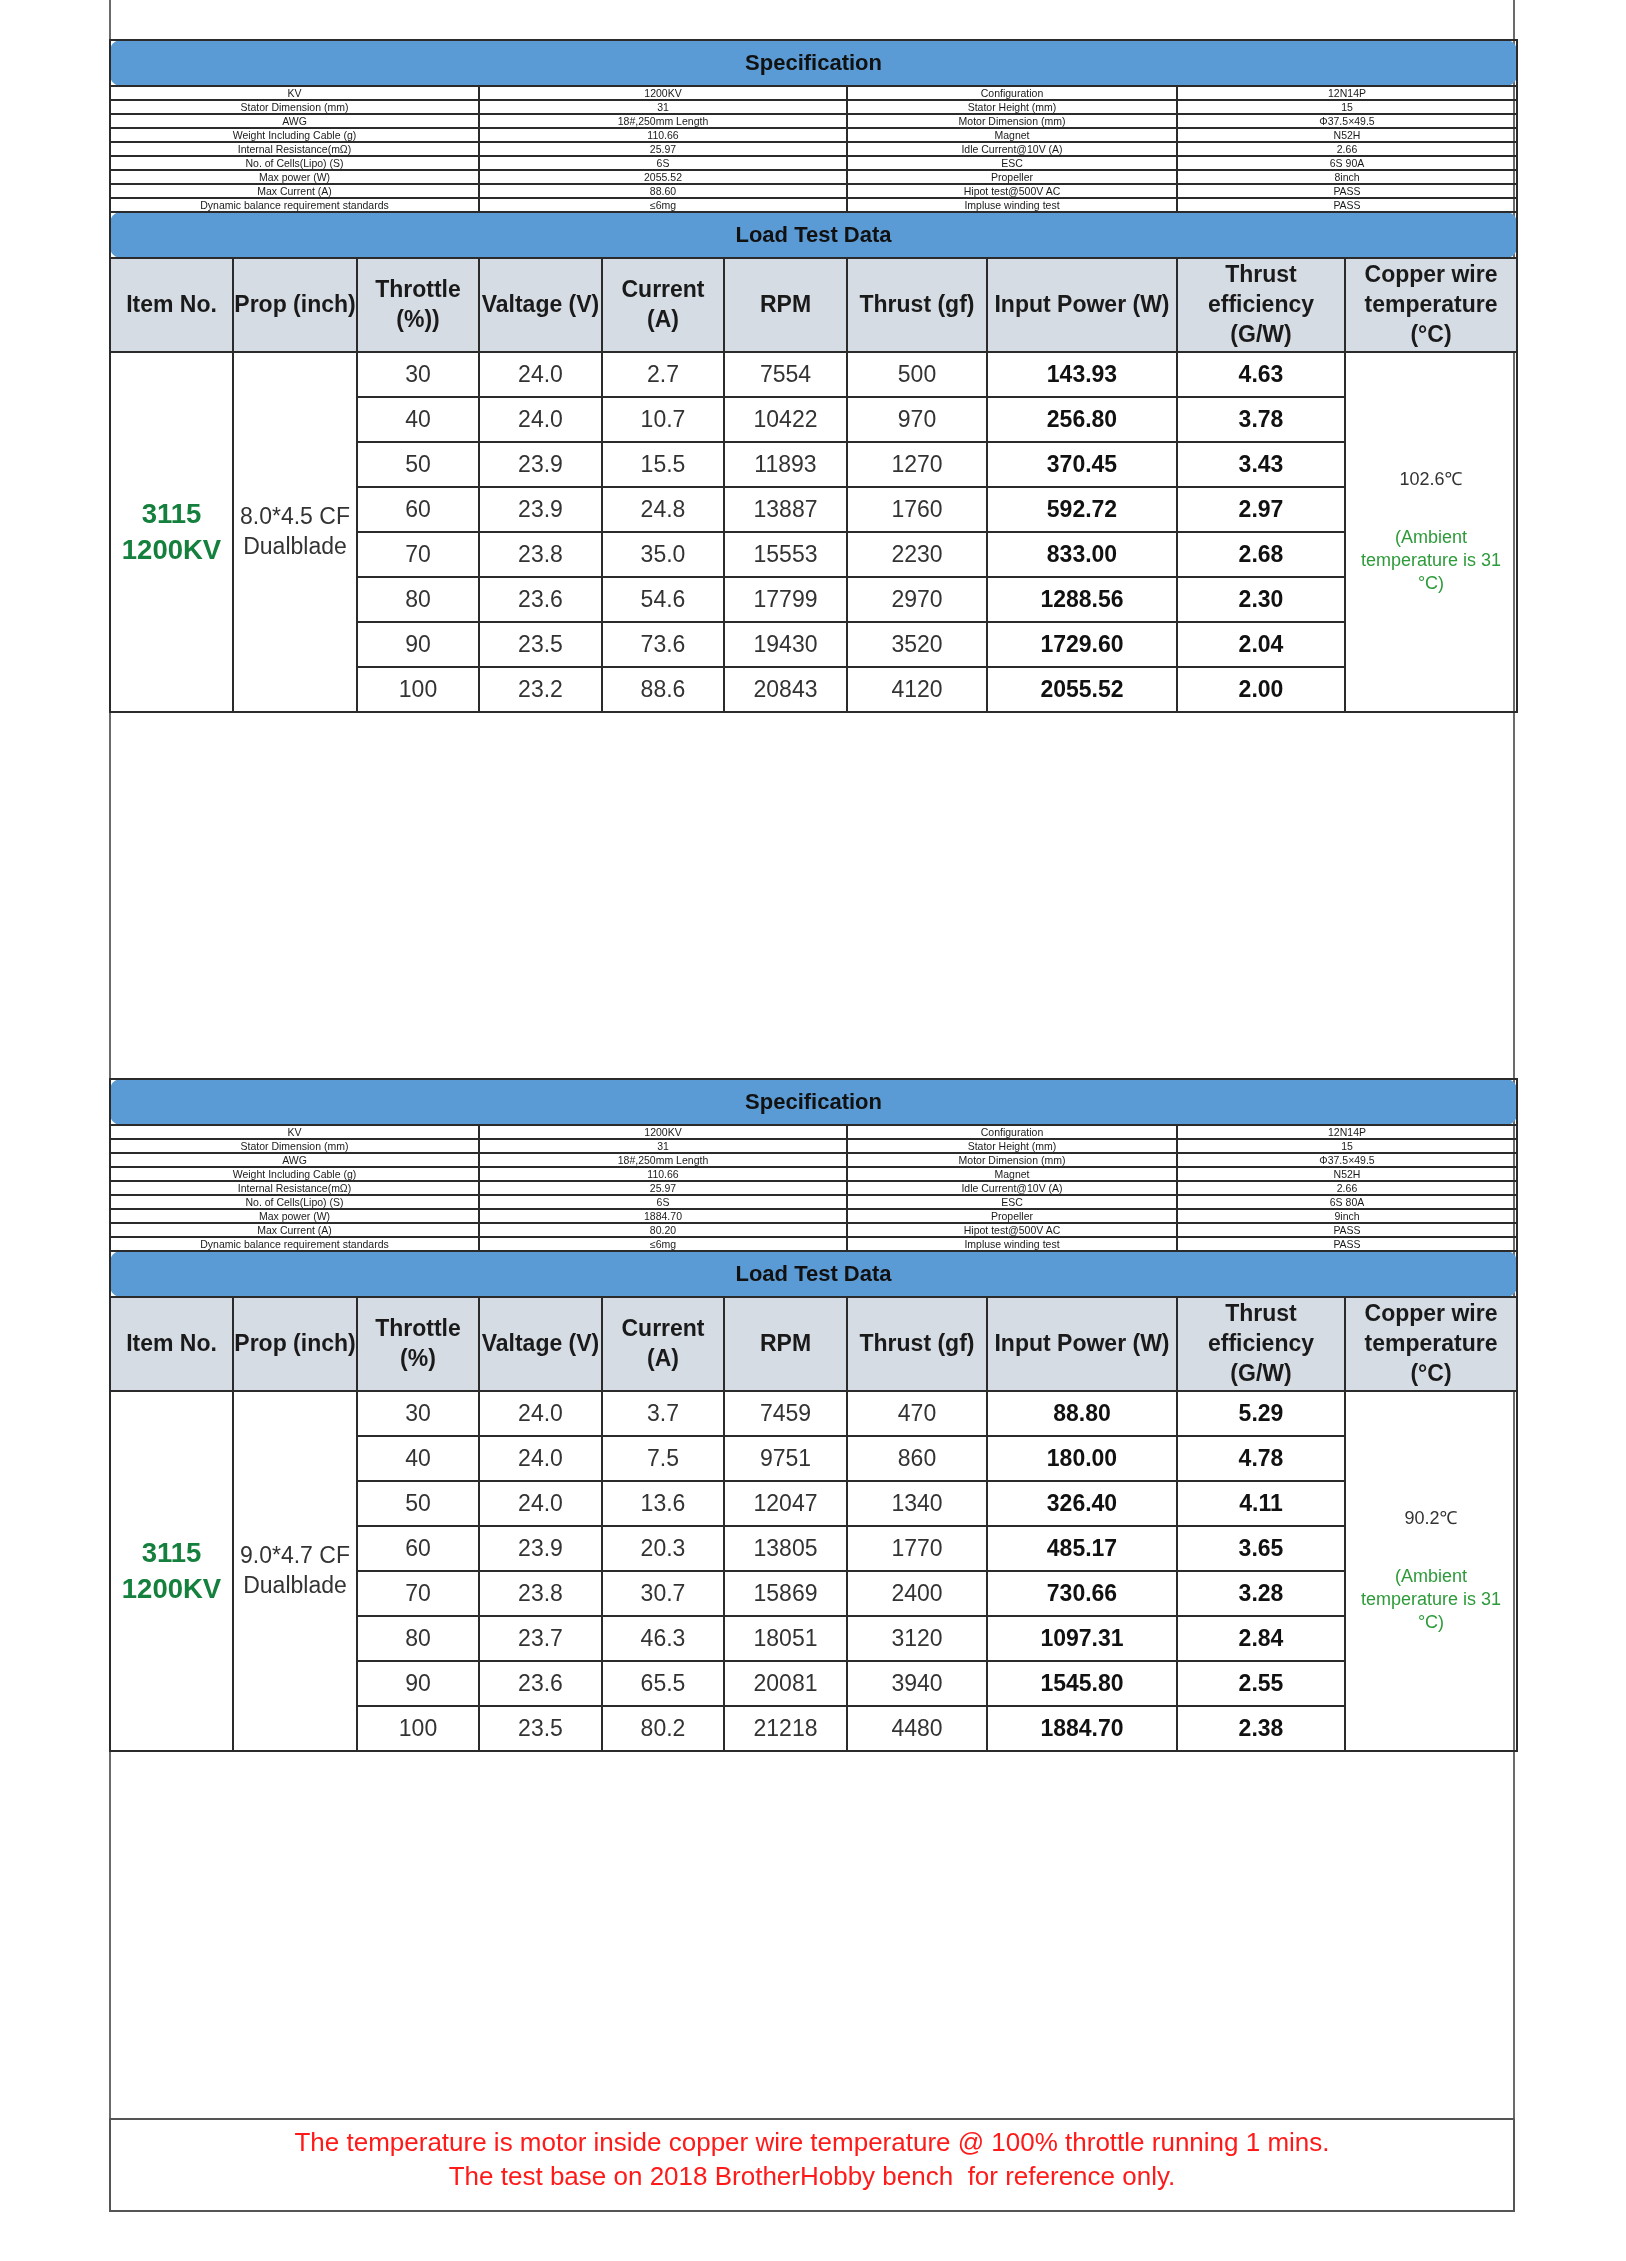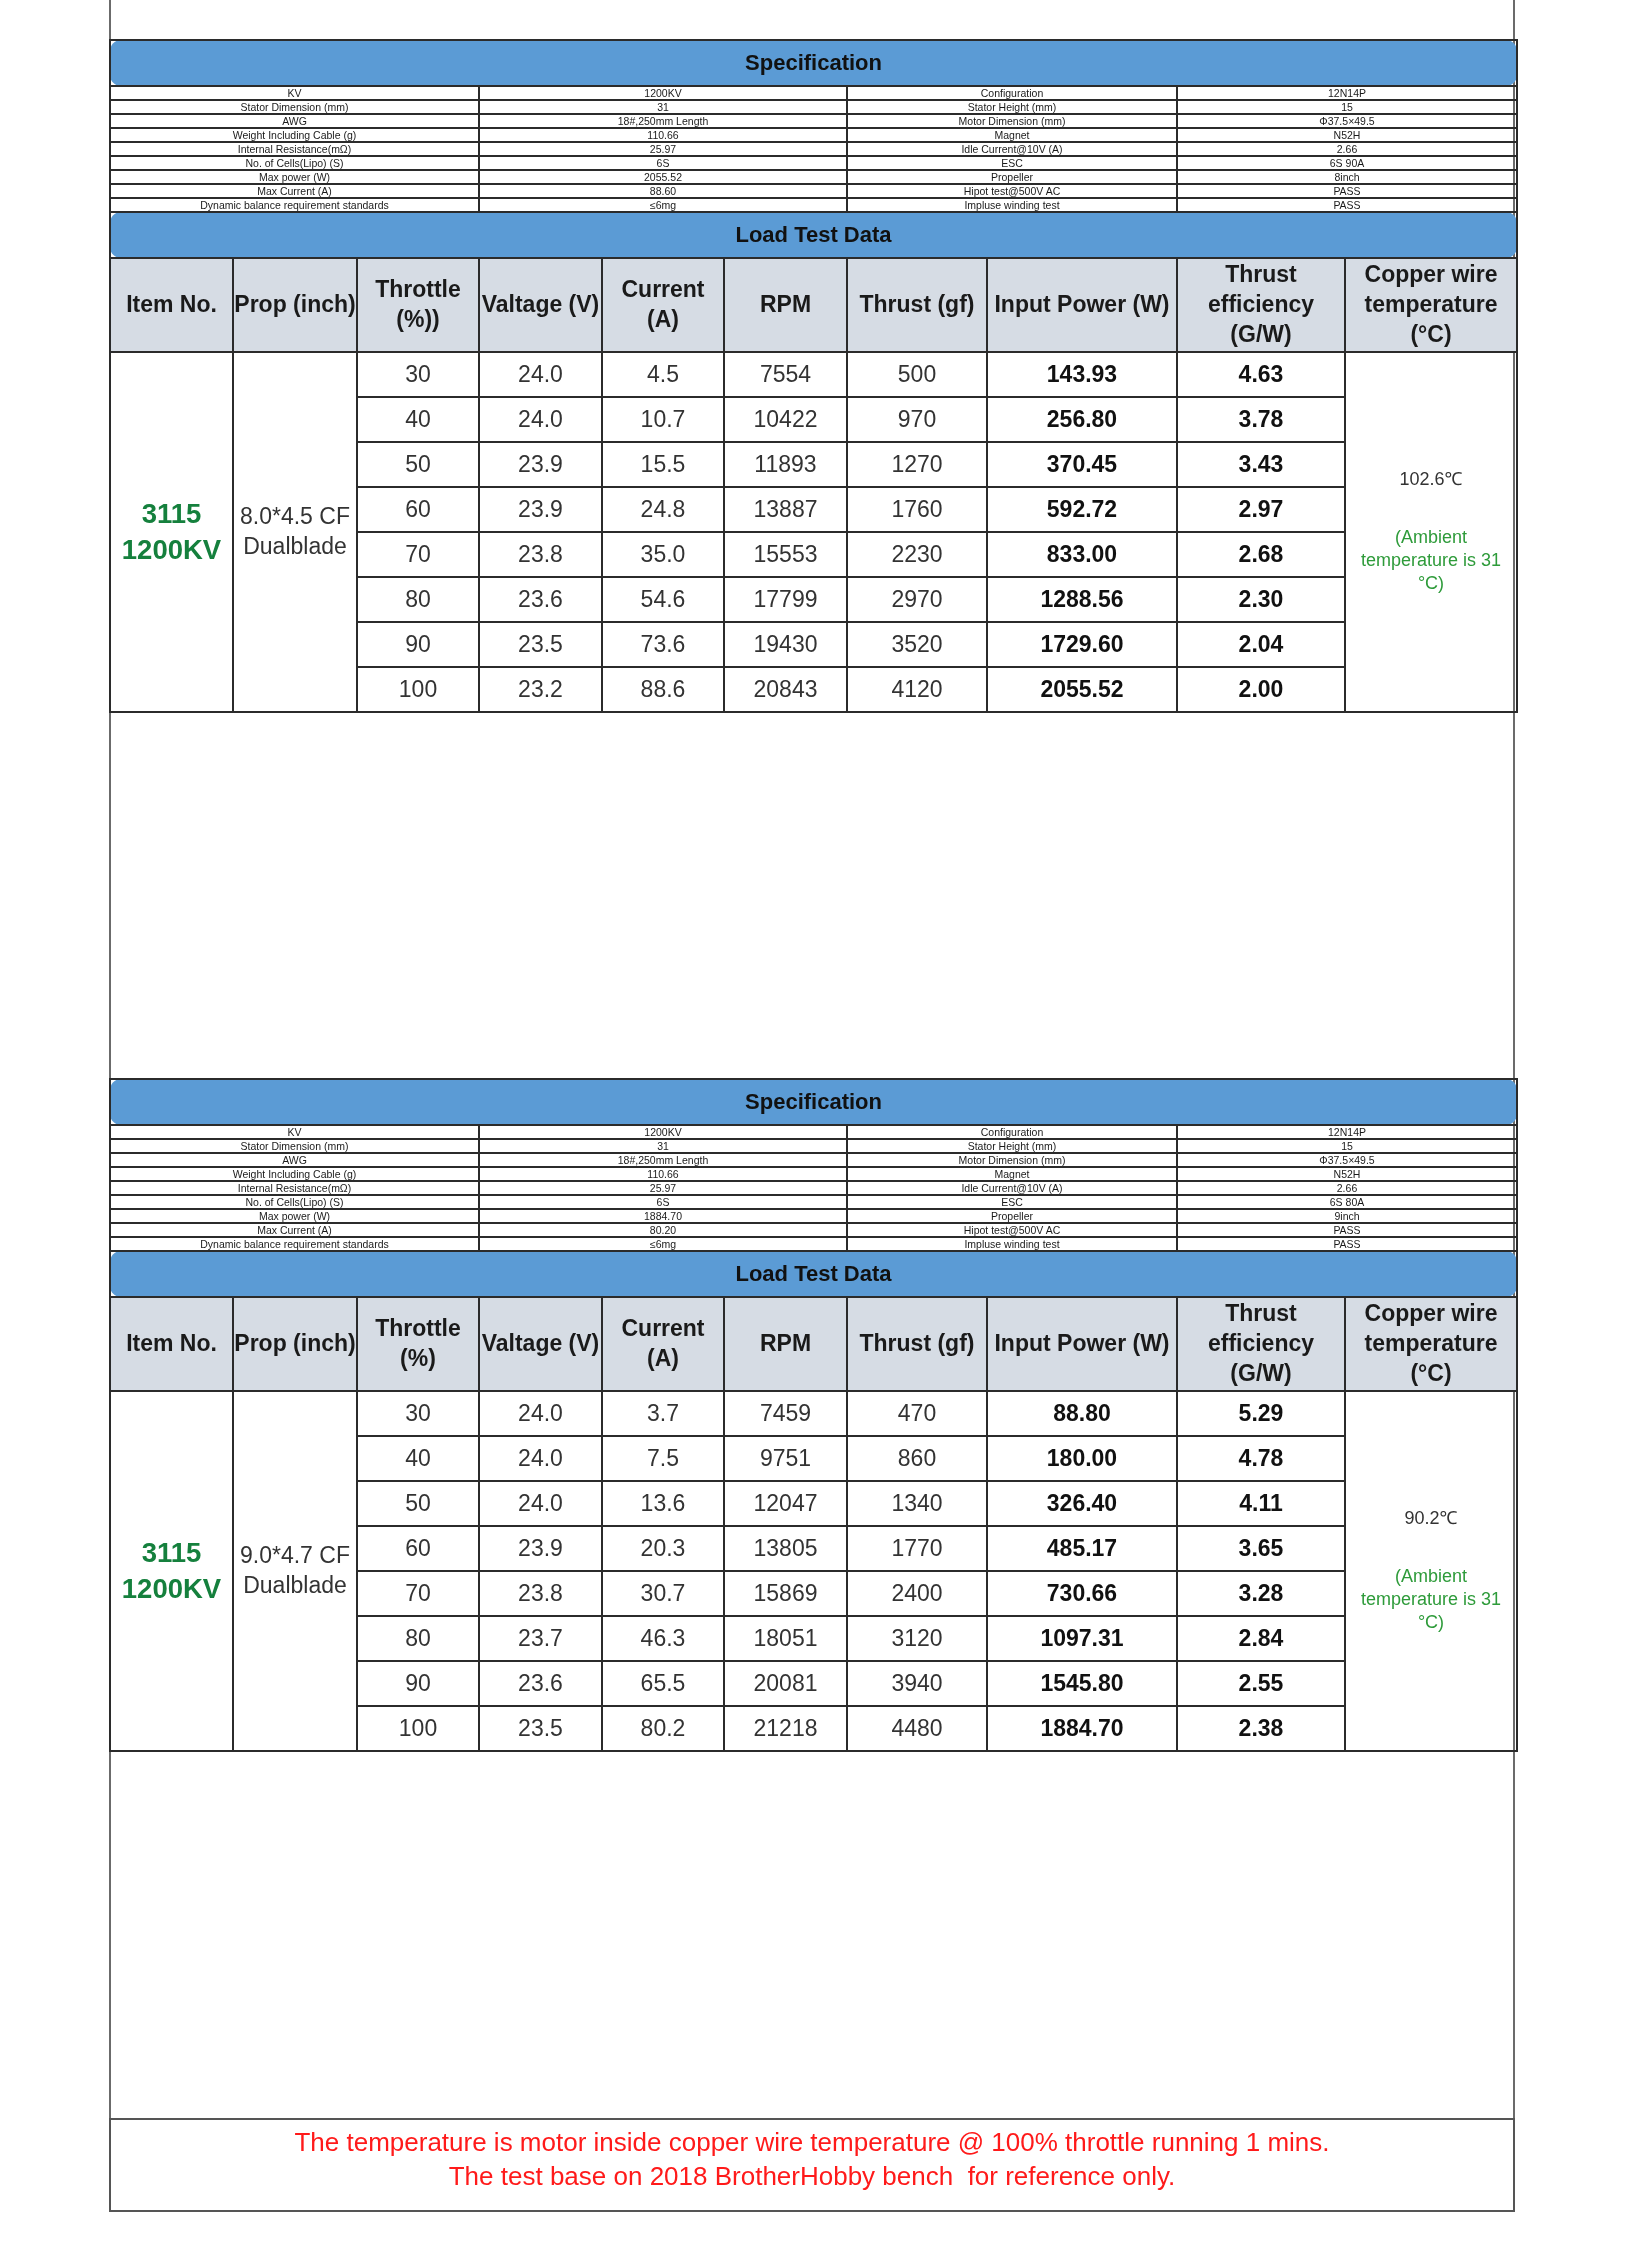--- a/index.html
+++ b/index.html
@@ -113,21 +113,21 @@
         <td>Thrust (gf)</td>
         <td>Input Power (W)</td>
         <td>Thrust efficiency (G/W)</td>
         <td>Copper wire temperature (°C)</td>
       </tr>
       <tr class="data">
         <td rowspan="8" class="item">3115 1200KV</td>
         <td rowspan="8" class="prop">8.0*4.5 CF Dualblade</td>
         <td class="">30</td>
         <td class="">24.0</td>
-        <td class="">4.5</td>
+        <td class="">2.7</td>
         <td class="">7554</td>
         <td class="">500</td>
         <td class="bold">143.93</td>
         <td class="bold">4.63</td>
         <td rowspan="8" class="temp"><span>102.6℃</span><span class="amb">(Ambient temperature is 31 °C)</span></td>
       </tr>
       <tr class="data">
         <td class="">40</td>
         <td class="">24.0</td>
         <td class="">10.7</td>

